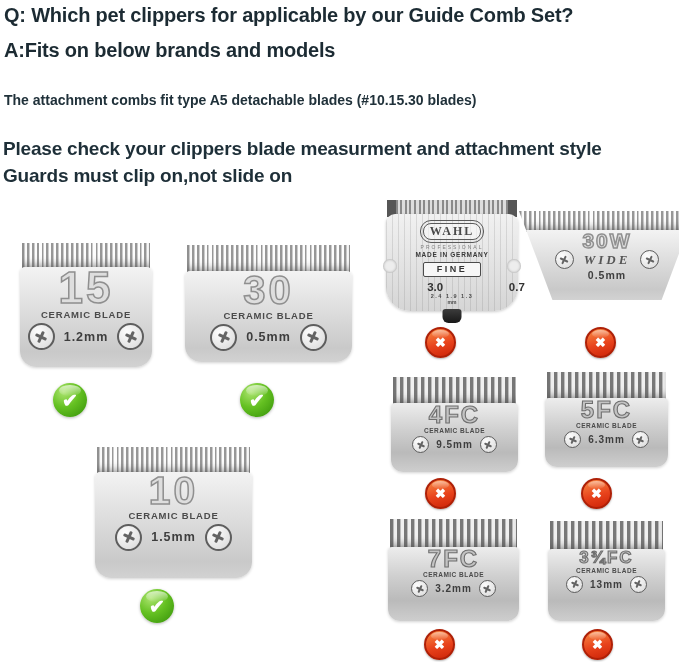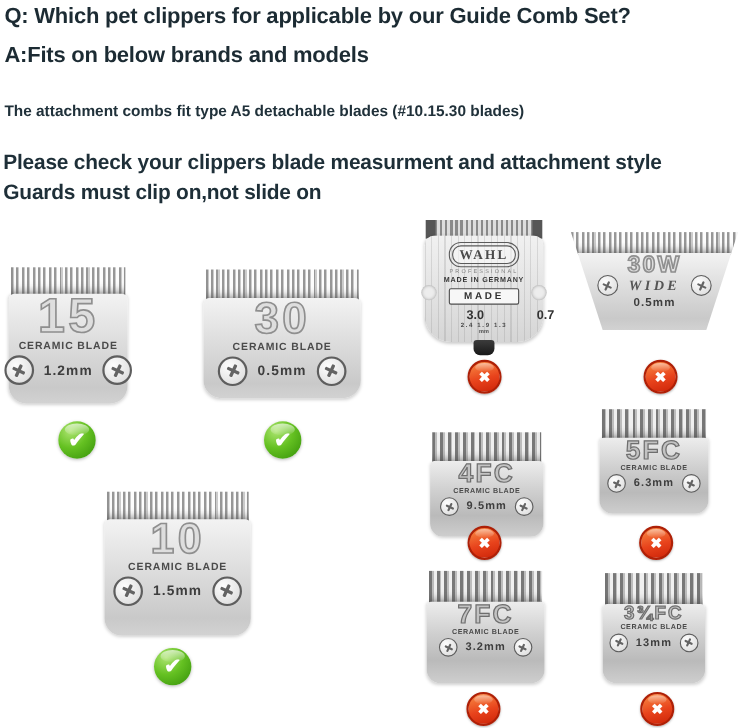--- a/index.html
+++ b/index.html
@@ -5,21 +5,21 @@
   html,body{margin:0;padding:0;background:#fff;}
   #stage{position:relative;width:679px;height:662px;background:#ffffff;overflow:hidden;
          font-family:"Liberation Sans",sans-serif;}
   
   .h-q,.h-a{position:absolute;left:4px;font-size:20px;font-weight:700;color:#1c2b33;white-space:nowrap;letter-spacing:-0.2px;}
   .h-q{top:4px;}
   .h-a{top:39px;}
   .h-note{position:absolute;left:4px;top:92px;font-size:14px;font-weight:700;color:#20313a;white-space:nowrap;}
   .h-warn{position:absolute;left:3px;font-size:19px;font-weight:700;color:#1e2f38;white-space:nowrap;letter-spacing:-0.2px;}
   
-  .blade{position:absolute;}
+  .blade{position:absolute;padding-left:24px;}
   .teeth{position:absolute;left:2px;right:2px;top:0;
     background:repeating-linear-gradient(90deg,#979797 0 1.8px,#cccccc 1.8px 2.8px,#fdfdfd 2.8px 4.9px);
     box-shadow:inset 0 -8px 8px -4px rgba(70,70,70,.55);}
   .teeth.coarse{background:repeating-linear-gradient(90deg,#787878 0 2.6px,#bdbdbd 2.6px 4.2px,#f0f0f0 4.2px 7px);}
   .bbody{position:absolute;left:0;right:0;bottom:0;border-radius:5px 5px 16px 16px;
     background:linear-gradient(180deg,#f3f3f3,#dedede 42%,#c9c9c9 85%,#d2d2d2);
     box-shadow:0 1px 3px rgba(0,0,0,.18);display:flex;flex-direction:column;align-items:center;}
   .bsize{font-weight:700;font-size:44px;line-height:.92;letter-spacing:3px;color:#dedede;
     -webkit-text-stroke:1.5px #8f8f8f;margin-top:1px;white-space:nowrap;}
   .blabel{font-size:9.5px;font-weight:700;letter-spacing:.8px;color:#4b4b4b;margin:1px 0 3px;white-space:nowrap;}
@@ -93,21 +93,21 @@
 <body>
 
 <div id="stage">
 
   <div class="h-q">Q: Which pet clippers for applicable by our Guide Comb Set?</div>
   <div class="h-a">A:Fits on below brands and models</div>
   <div class="h-note">The attachment combs fit type A5 detachable blades (#10.15.30 blades)</div>
   <div class="h-warn" style="top:138px">Please check your clippers blade measurment and attachment style</div>
   <div class="h-warn" style="top:165px">Guards must clip on,not slide on</div>
 
-  <div class="blade" style="left:8px;top:243px;width:108px;height:124px">
+  <div class="blade" style="left:20px;top:243px;width:108px;height:124px">
     <div class="teeth" style="height:26px"></div>
     <div class="bbody" style="top:24px">
       <div class="bsize">15</div>
       <div class="blabel">CERAMIC BLADE</div>
       <div class="brow">
         <span class="screw"></span>
         <span class="bmm">1.2mm</span>
         <span class="screw"></span>
       </div>
     </div>
@@ -149,21 +149,21 @@
   </div>
 
   <div class="blade" style="left:386px;top:200px;width:108px;height:124px">
     <div class="wahl-teeth"></div>
     <div class="wahl-body">
       <span class="wahl-hole left"></span>
       <span class="wahl-hole right"></span>
       <div class="wahl-logo">WAHL</div>
       <div class="wahl-prof">PROFESSIONAL</div>
       <div class="wahl-made">MADE IN GERMANY</div>
-      <div class="wahl-fine">MADE</div>
+      <div class="wahl-fine">FINE</div>
       <div class="wahl-nums">
         <span>3.0</span>
         <span>0.7</span>
       </div>
       <div class="wahl-scale">2.4 1.9 1.3</div>
       <div class="wahl-unit">mm</div>
     </div>
     <div class="wahl-tab"></div>
   </div>
   <div class="cross" style="left:425px;top:327px">
@@ -179,21 +179,21 @@
         <span class="widelbl">WIDE</span>
         <span class="screw"></span>
       </div>
       <div class="bmm">0.5mm</div>
     </div>
   </div>
   <div class="cross" style="left:585px;top:327px">
     <span class="glyph">✖</span>
   </div>
 
-  <div class="blade sm" style="left:391px;top:393px;width:103px;height:95px">
+  <div class="blade sm" style="left:391px;top:377px;width:103px;height:95px">
     <div class="teeth coarse" style="height:28px"></div>
     <div class="bbody" style="top:26px">
       <div class="bsize">4FC</div>
       <div class="blabel">CERAMIC BLADE</div>
       <div class="brow">
         <span class="screw"></span>
         <span class="bmm">9.5mm</span>
         <span class="screw"></span>
       </div>
     </div>

